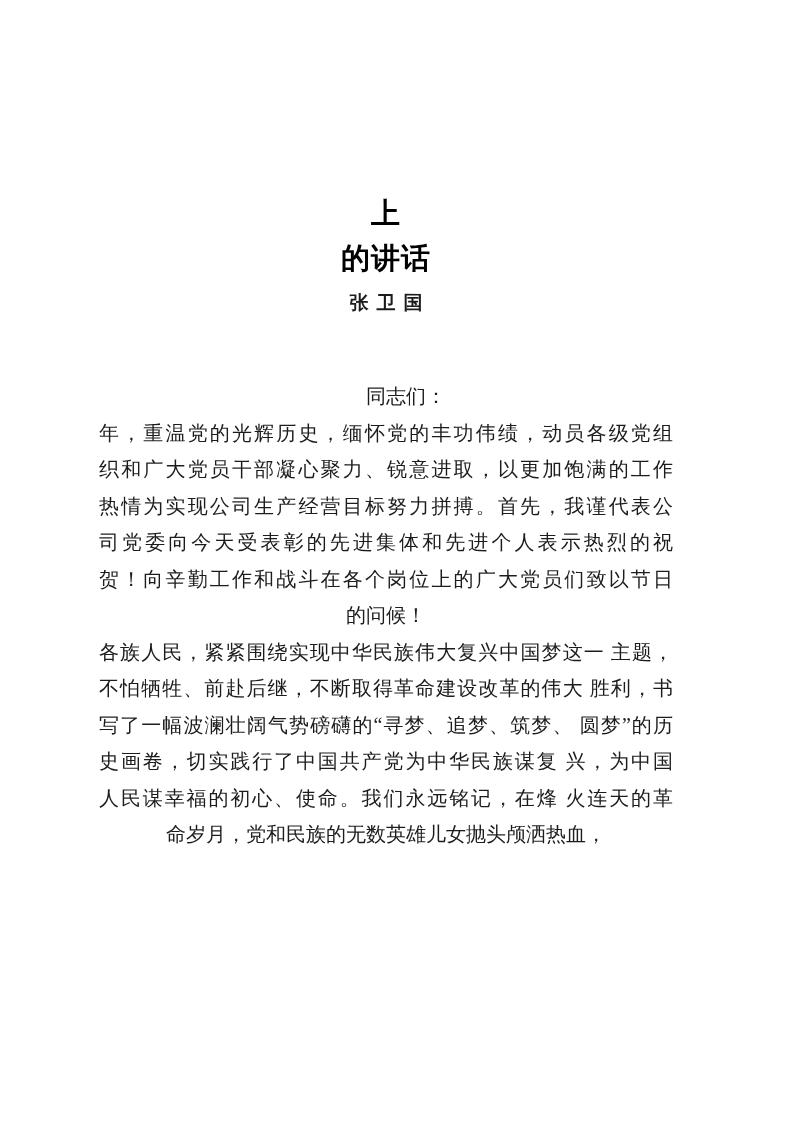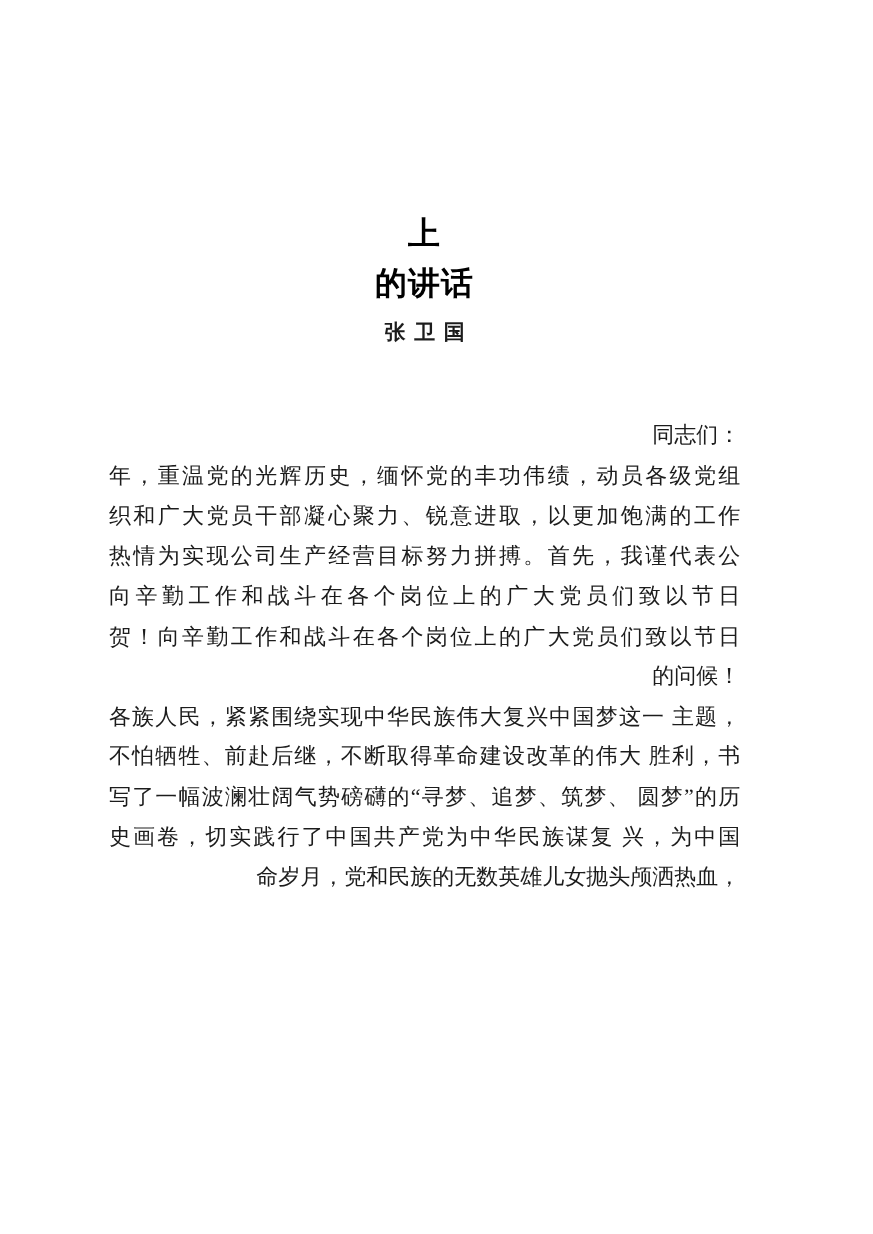--- a/index.html
+++ b/index.html
@@ -43,21 +43,21 @@
     font-weight: 700;
   }
   .doc-body {
     margin-top: 61px;
     font-size: 20px;
     line-height: 36.5px;
     color: #1c1c1c;
   }
   .line {
     white-space: pre-wrap;
-    text-align: right;
+    text-align: center;
   }
   .line.j {
     text-align: justify;
     text-align-last: justify;
     text-justify: inter-character;
   }
   .line.ind {
     text-indent: 2em;
   }
 </style>
@@ -72,24 +72,25 @@
       <div class="title-line">的讲话</div>
     </h1>
 
     <div class="author">张卫国</div>
 
     <div class="doc-body">
       <div class="line ind">同志们：</div>
       <div class="line j">年，重温党的光辉历史，缅怀党的丰功伟绩，动员各级党组</div>
       <div class="line j">织和广大党员干部凝心聚力、锐意进取，以更加饱满的工作</div>
       <div class="line j">热情为实现公司生产经营目标努力拼搏。首先，我谨代表公</div>
-      <div class="line j">向辛勤工作和战斗在各个岗位上的广大党员们致以节日</div>
+      <div class="line j">司党委向今天受表彰的先进集体和先进个人表示热烈的祝</div>
       <div class="line j">贺！向辛勤工作和战斗在各个岗位上的广大党员们致以节日</div>
       <div class="line">的问候！</div>
       <div class="line j">各族人民，紧紧围绕实现中华民族伟大复兴中国梦这一 主题，</div>
       <div class="line j">不怕牺牲、前赴后继，不断取得革命建设改革的伟大 胜利，书</div>
       <div class="line j">写了一幅波澜壮阔气势磅礴的“寻梦、追梦、筑梦、 圆梦”的历</div>
       <div class="line j">史画卷，切实践行了中国共产党为中华民族谋复 兴，为中国</div>
+      <div class="line j">人民谋幸福的初心、使命。我们永远铭记，在烽 火连天的革</div>
       <div class="line">命岁月，党和民族的无数英雄儿女抛头颅洒热血，</div>
     </div>
 
   </div>
 </div>
 
 </body></html>

